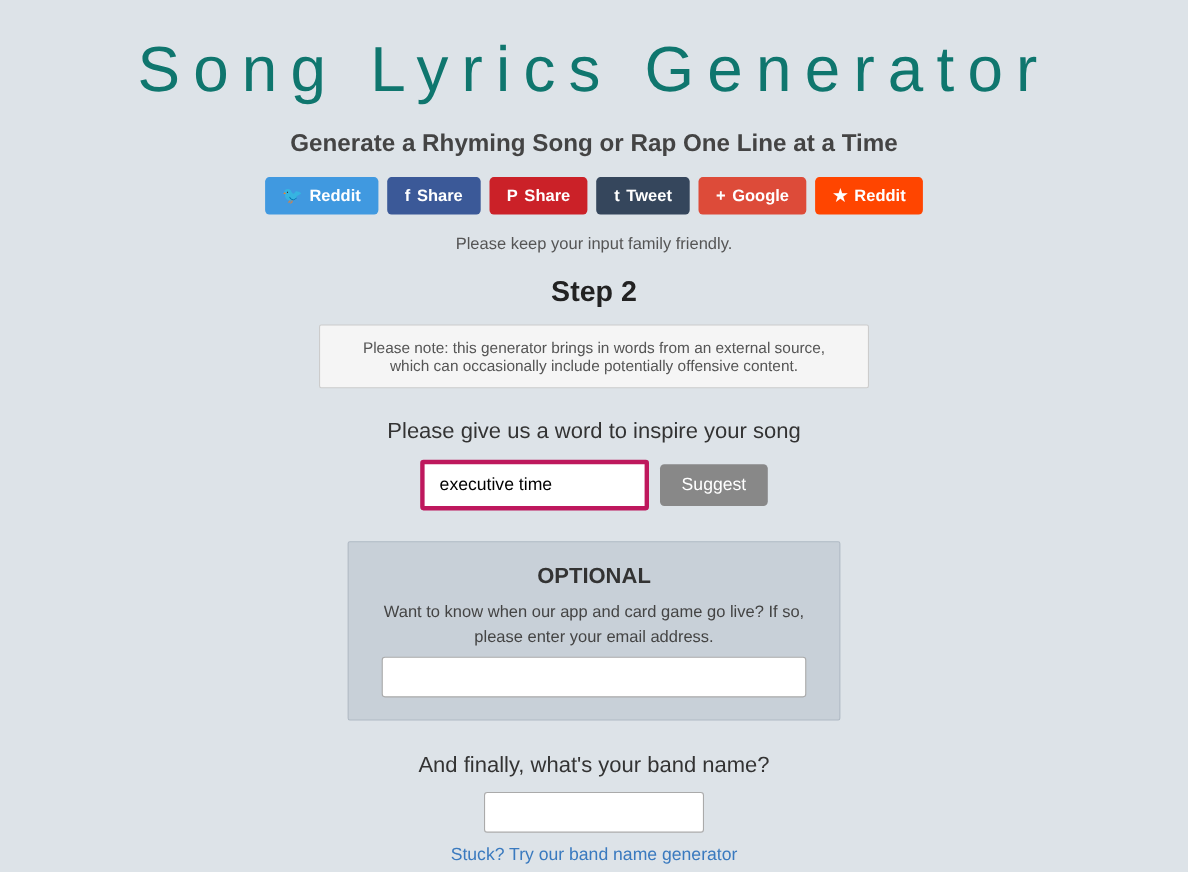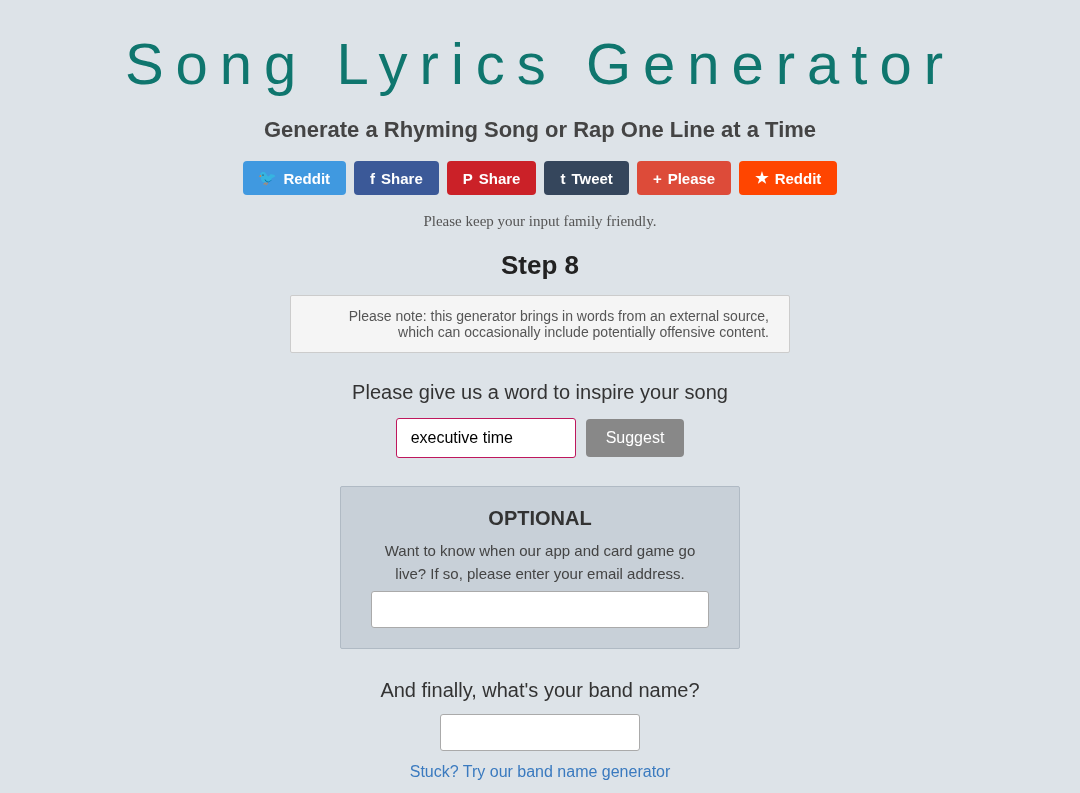--- a/index.html
+++ b/index.html
@@ -60,36 +60,35 @@
     .btn-facebook { background-color: #3b5998; }
     .btn-pinterest { background-color: #cb2128; }
     .btn-tumblr { background-color: #35465c; }
     .btn-google { background-color: #dd4b39; }
     .btn-reddit { background-color: #ff4500; }
 
     .family-friendly {
       font-size: 15px;
       color: #555;
       margin-bottom: 20px;
-      font-family: Liberation Serif, serif;
     }
 
     .step-title {
       font-size: 26px;
       font-weight: bold;
       color: #222;
       margin-bottom: 14px;
     }
 
     .note-box {
       background-color: #f5f5f5;
       border: 1px solid #ccc;
       padding: 12px 20px;
       width: 500px;
-      text-align: right;
+      text-align: center;
       font-size: 14px;
       color: #555;
       margin-bottom: 28px;
       border-radius: 2px;
     }
 
     .inspire-label {
       font-size: 20px;
       color: #333;
       margin-bottom: 14px;
@@ -98,41 +97,41 @@
     .word-input-row {
       display: flex;
       align-items: center;
       gap: 10px;
       margin-bottom: 28px;
     }
 
     .word-input {
       padding: 10px 14px;
       font-size: 16px;
-      border: 1px solid #be185d;
+      border: 4px solid #be185d;
       border-radius: 3px;
-      width: 180px;
+      width: 208px;
       background: white;
     }
 
     .suggest-btn {
       padding: 10px 20px;
       background-color: #888;
       color: white;
       border: none;
       border-radius: 4px;
       font-size: 16px;
       cursor: pointer;
       text-align: right;
     }
 
     .optional-box {
       background-color: #c8d0d8;
       border: 1px solid #b0bac4;
-      width: 400px;
+      width: 448px;
       padding: 20px 30px;
       text-align: center;
       margin-bottom: 30px;
       border-radius: 2px;
     }
 
     .optional-title {
       font-size: 20px;
       font-weight: bold;
       color: #333;
@@ -206,31 +205,31 @@
   <button class="social-btn btn-pinterest">
     <span>P</span>
     <span>Share</span>
   </button>
   <button class="social-btn btn-tumblr">
     <span>t</span>
     <span>Tweet</span>
   </button>
   <button class="social-btn btn-google">
     <span>+</span>
-    <span>Please</span>
+    <span>Google</span>
   </button>
   <button class="social-btn btn-reddit">
     <span>★</span>
     <span>Reddit</span>
   </button>
 </div>
 
 <p class="family-friendly">Please keep your input family friendly.</p>
 
-<h2 class="step-title">Step 8</h2>
+<h2 class="step-title">Step 2</h2>
 
 <div class="note-box">
   <span>Please note: this generator brings in words from an external source, which can occasionally include potentially offensive content.</span>
 </div>
 
 <p class="inspire-label">Please give us a word to inspire your song</p>
 
 <div class="word-input-row">
   <input type="text" class="word-input" value="executive time" style="">
   <button class="suggest-btn">Suggest</button>

